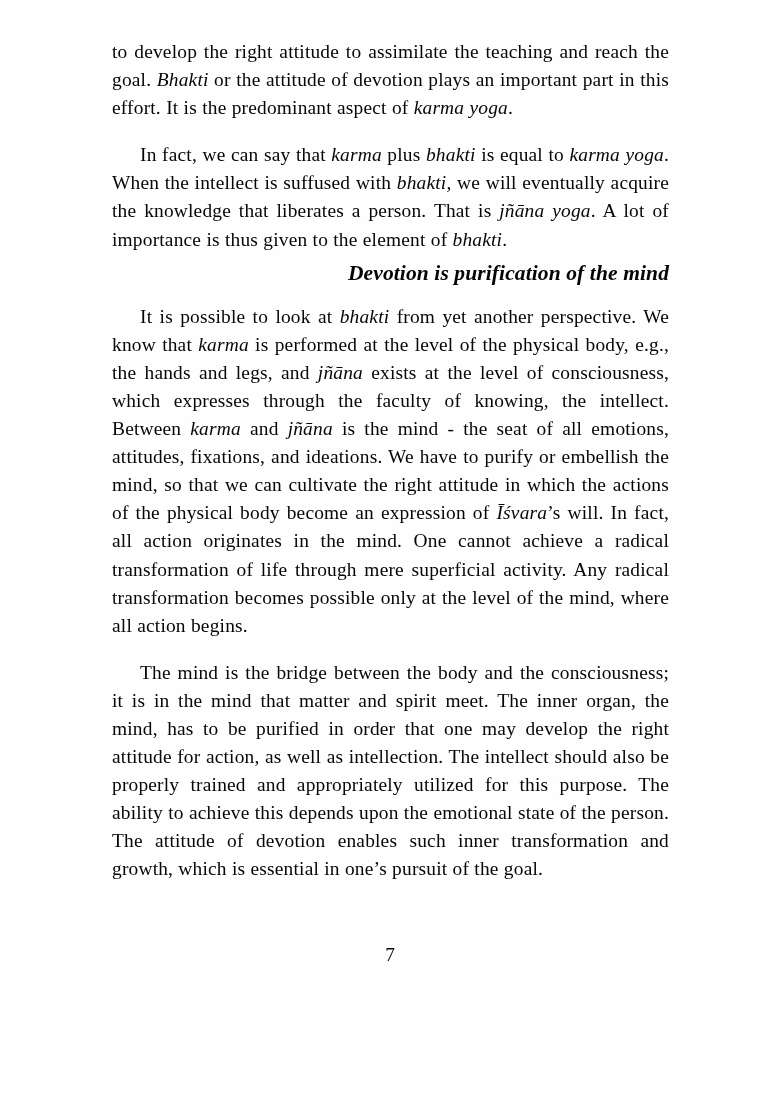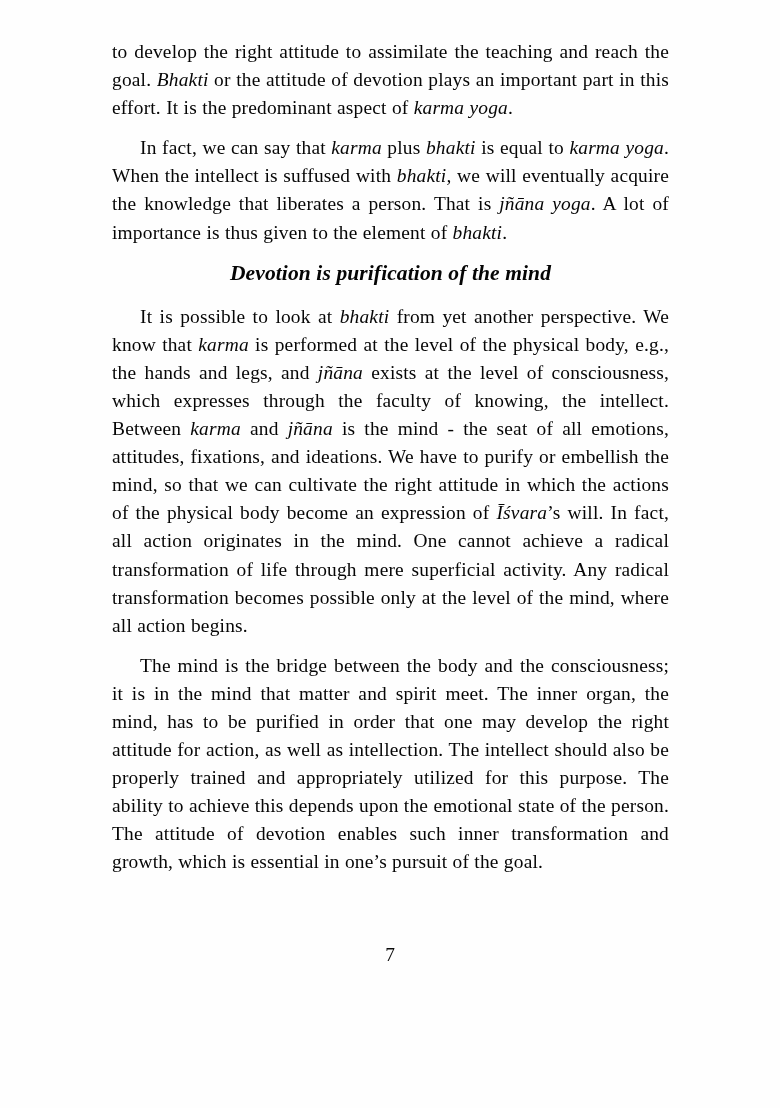--- a/index.html
+++ b/index.html
@@ -43,31 +43,31 @@
     color: #060606;
     letter-spacing: 0.01em;
     word-spacing: 0.01em;
   }
 
   p.para.no-indent {
     text-indent: 0;
   }
 
   p.para + p.para {
-    margin-top: 12px;
+    margin-top: 19px;
   }
 
   h2.section-heading {
-    margin: 12px 0 6px 0;
+    margin: 5px 0 6px 0;
     font-size: 21.5px;
     line-height: 28px;
     font-weight: bold;
     font-style: italic;
     text-indent: 0;
-    text-align: center;
+    text-align: right;
     letter-spacing: 0.005em;
     color: #050505;
   }
 
   h2.section-heading + p.para {
     margin-top: 16px;
   }
 
   .it {
     font-style: italic;

